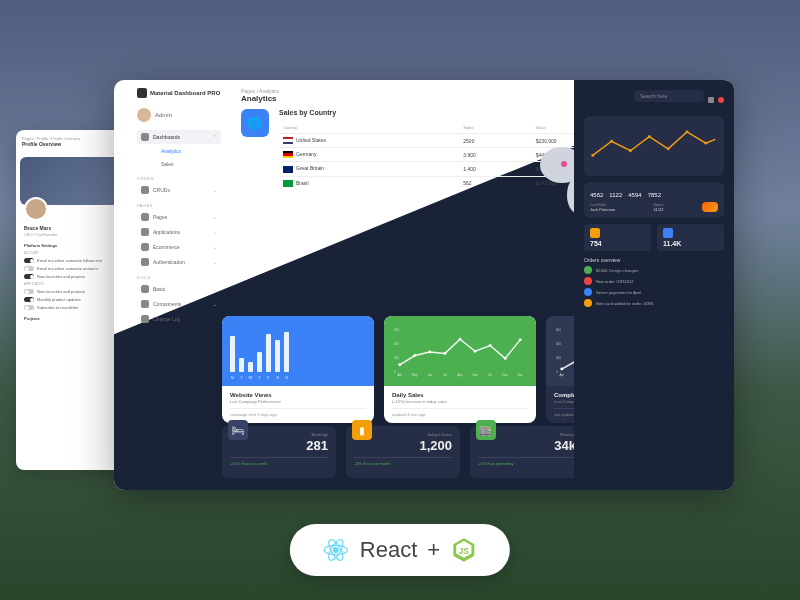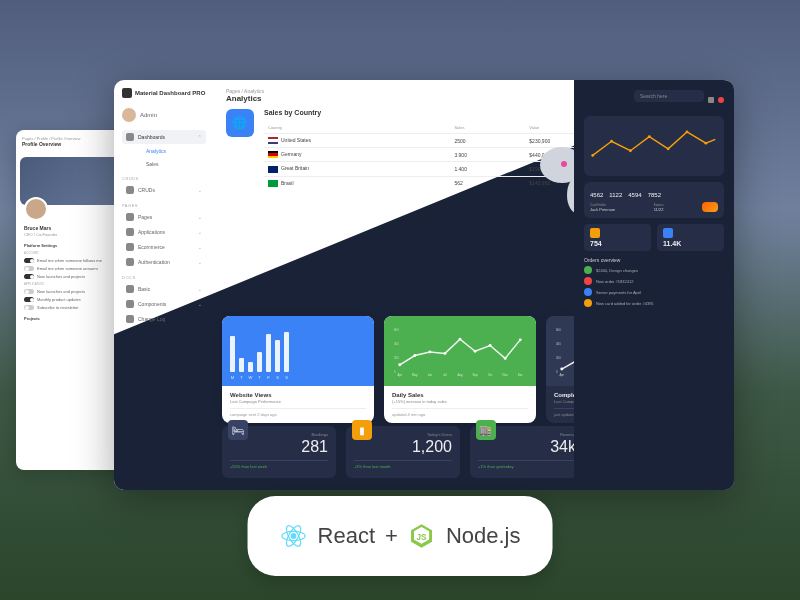--- a/index.html
+++ b/index.html
@@ -21,21 +21,21 @@
 .panel-left .tog{width:10px;height:5px;border-radius:3px;background:#333;position:relative;flex-shrink:0}
 .panel-left .tog.off{background:#ccc}
 .panel-left .tog::after{content:"";position:absolute;width:4px;height:4px;background:#fff;border-radius:50%;top:.5px;right:.5px}
 .panel-left .tog.off::after{left:.5px;right:auto}
 
 
 .panel-main{position:absolute;left:114px;top:80px;width:620px;height:410px;background:#fff;border-radius:10px;box-shadow:0 8px 40px rgba(0,0,0,.35);overflow:hidden}
 .panel-main .diag{position:absolute;inset:0;background:#1a2238;clip-path:polygon(100% 0,100% 100%,0 100%,0 62%)}
 
 
-.light{position:absolute;left:0;top:0;right:0;height:260px;display:flex}
+.light{position:absolute;left:15px;top:0;right:0;height:260px;display:flex}
 .sidebar{width:100px;padding:8px;font-size:6px;color:#666}
 .sidebar .logo{display:flex;align-items:center;gap:3px;font-size:6px;font-weight:600;color:#333;margin-bottom:10px}
 .sidebar .logo-ic{width:10px;height:10px;background:#333;border-radius:2px}
 .sidebar .user{display:flex;align-items:center;gap:4px;margin-bottom:8px}
 .sidebar .uav{width:14px;height:14px;border-radius:50%;background:#d8b898}
 .sidebar .grp{font-size:4px;color:#aaa;margin:6px 0 2px;letter-spacing:.5px}
 .sidebar .itm{display:flex;align-items:center;gap:4px;padding:3px 4px;border-radius:3px;margin:1px 0;font-size:5px}
 .sidebar .itm.active{background:#f0f2f5;color:#333;font-weight:500}
 .sidebar .itm.sub{padding-left:12px;font-size:5px}
 .sidebar .itm.sub.sel{color:#3b82f6}
@@ -83,40 +83,40 @@
 
 
 .stats{position:absolute;left:108px;bottom:12px;display:flex;gap:10px}
 .stat{width:114px;height:52px;background:#252d47;border-radius:6px;padding:6px 8px;position:relative}
 .stat .ic{width:20px;height:20px;border-radius:4px;position:absolute;left:6px;top:-6px;display:flex;align-items:center;justify-content:center;font-size:10px;color:#fff}
 .stat .ic.d1{background:#374264}
 .stat .ic.d2{background:#f59e0b}
 .stat .ic.d3{background:#4caf50}
 .stat .ic.d4{background:#3b82f6}
 .stat .lbl{font-size:4px;color:#888;text-align:right}
-.stat .val{font-size:16px;font-weight:400;color:#eee;text-align:right;margin-top:1px}
+.stat .val{font-size:13px;font-weight:700;color:#eee;text-align:right;margin-top:1px}
 .stat .ft{font-size:4px;color:#888;border-top:1px solid #3a4260;margin-top:4px;padding-top:3px}
 .stat .ft .pos{color:#4caf50}
 
 
 .right-dark{position:absolute;right:0;top:0;width:160px;height:100%;background:#1a2238;padding:10px;color:#ccc;font-size:5px}
 .right-dark .rsearch{background:#252d47;border-radius:4px;padding:3px 6px;font-size:5px;color:#888;width:70px;margin-left:auto;margin-bottom:8px}
 .right-dark .mini-chart{height:60px;background:#252d47;border-radius:6px;margin-bottom:6px;position:relative;padding:4px}
 .right-dark .nums{display:flex;gap:6px;font-size:6px;color:#eee;margin:4px 0}
 .right-dark .card2{background:#252d47;border-radius:6px;padding:6px;margin-bottom:6px}
 .right-dark .cc{width:40px;height:26px;background:linear-gradient(135deg,#ff5f00,#f79e1b);border-radius:4px}
 .right-dark .tiny{display:flex;gap:6px;margin:6px 0}
 .right-dark .tb{background:#252d47;border-radius:4px;padding:4px 6px;flex:1}
 .right-dark .tb .v{font-size:7px;font-weight:600;color:#eee}
 .right-dark .ov{font-size:5px;color:#ccc;margin:6px 0 3px}
 .right-dark .oi{display:flex;gap:4px;align-items:center;margin:3px 0;font-size:4px;color:#aaa}
 .right-dark .oic{width:8px;height:8px;border-radius:50%;background:#4caf50;flex-shrink:0}
 
 
-.badge{position:absolute;left:50%;bottom:24px;transform:translateX(-50%);background:#fff;border-radius:28px;padding:26px 32px;display:flex;align-items:center;gap:10px;box-shadow:0 4px 16px rgba(0,0,0,.2);font-size:22px;color:#444}
+.badge{position:absolute;left:50%;bottom:24px;transform:translateX(-50%);background:#fff;border-radius:28px;padding:12px 32px;display:flex;align-items:center;gap:10px;box-shadow:0 4px 16px rgba(0,0,0,.2);font-size:22px;color:#444}
 .badge .react-ic{width:28px;height:28px;color:#61dafb}
 .badge .node-ic{width:28px;height:28px;color:#8cc84b}
 
 
 .bars{display:flex;align-items:flex-end;gap:4px;height:48px;padding-top:6px}
 .bars .b{width:5px;background:rgba(255,255,255,.9);border-radius:1px}
 .xlab{display:flex;gap:4px;font-size:4px;color:rgba(255,255,255,.8);margin-top:3px}
 .xlab span{width:5px;text-align:center}
 </style>
 </head>
@@ -506,16 +506,15 @@
         <ellipse cx="12" cy="12" rx="10" ry="4"></ellipse>
         <ellipse cx="12" cy="12" rx="10" ry="4" transform="rotate(60 12 12)"></ellipse>
         <ellipse cx="12" cy="12" rx="10" ry="4" transform="rotate(120 12 12)"></ellipse>
       </svg>
   <span>React</span>
   <span>+</span>
   <svg class="node-ic" viewBox="0 0 24 24" fill="currentColor">
         <path d="M12 2 3 7v10l9 5 9-5V7l-9-5zm0 2.3 6.5 3.6v7.2L12 18.7 5.5 15.1V7.9L12 4.3z"></path>
         <text x="12" y="15" font-size="7" text-anchor="middle" fill="currentColor" font-weight="bold">JS</text>
       </svg>
-  <span>Node.js</span>
 </div>
 
 </div>
 
 </body></html>

